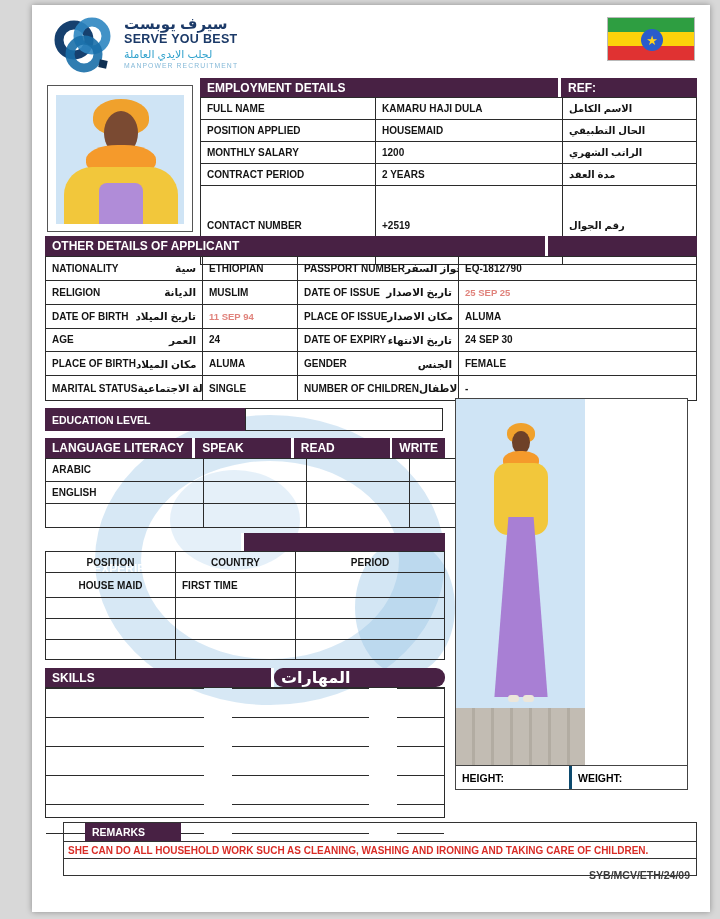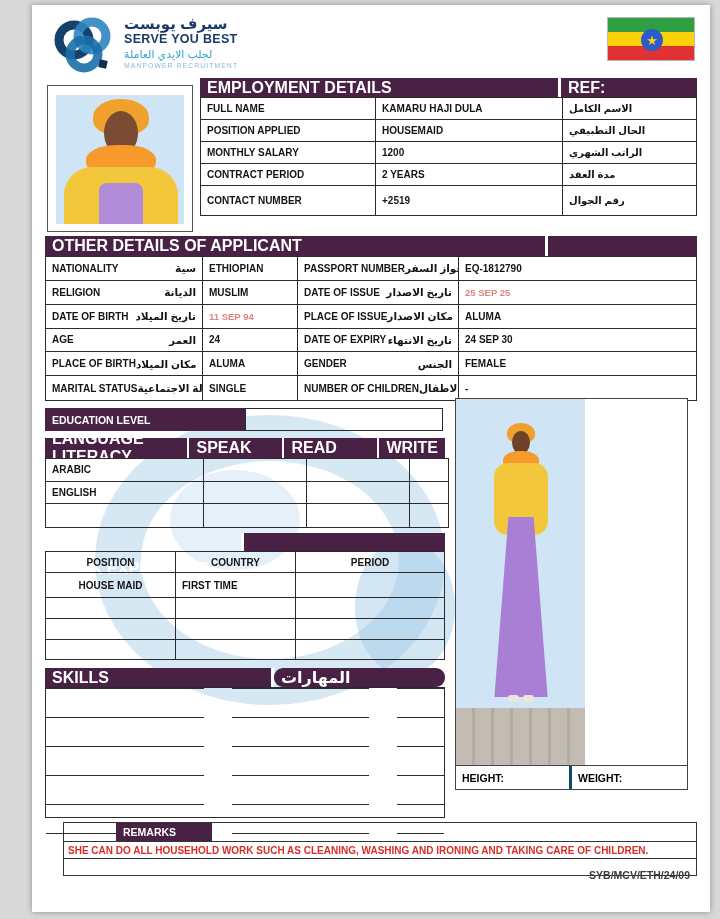--- a/index.html
+++ b/index.html
@@ -22,59 +22,59 @@
   .logo-ar2 { font-size:11px; color:#33a3cd; direction:rtl; line-height:14px; }
   .logo-en2 { font-size:6.8px; color:#85b9d8; letter-spacing:1.1px; line-height:10px; }
 
   
   #flag { left:607px; top:17px; width:88px; height:44px; border:1px solid #b9b9b9; }
   #flag .stripe { width:100%; height:33.33%; }
   #flag .emblem { position:absolute; left:33px; top:11px; width:22px; height:22px; border-radius:50%; background:#2a5ccc; display:flex; align-items:center; justify-content:center; color:#ffd31c; font-size:13px; line-height:1; }
 
   
   .band { display:flex; }
-  .band .p { background:#482144; color:#ffffff; font-weight:bold; font-size:16px; display:flex; align-items:center; padding:0 7px; }
+  .band .p { background:#482144; color:#ffffff; font-weight:bold; font-size:12px; display:flex; align-items:center; padding:0 7px; }
   .band .gap { width:3px; background:#ffffff; }
 
   
   .grid { display:grid; border:1px solid #2b2b2b; background:transparent; }
   .grid > div { border-right:1px solid #2b2b2b; border-bottom:1px solid #2b2b2b; display:flex; align-items:center; padding:0 6px; font-size:10px; font-weight:bold; color:#141414; overflow:hidden; white-space:nowrap; }
   .red { color:#d92d27; font-size:10.5px; }
   .light { color:#e0837c !important; font-weight:600 !important; font-size:9.5px !important; }
   .ar { direction:rtl; font-size:10.5px; }
   .split { justify-content:space-between; }
   .ctr { justify-content:center; }
   .rt { justify-content:flex-end; direction:rtl; }
   .top { align-items:flex-start; padding-top:5px; }
 
   
   #emp-band { left:200px; top:78px; width:497px; height:19px; }
   #emp-band .p1 { width:358px; }
   #emp-band .p2 { flex:1; }
-  #emp-body { left:200px; top:97px; width:497px; height:119px; grid-template-columns:175px 187px 134px; grid-template-rows:22px 22px 22px 22px 1fr; }
+  #emp-body { left:200px; top:97px; width:497px; height:168px; grid-template-columns:175px 187px 134px; grid-template-rows:22px 22px 22px 22px 1fr; }
   #emp-body > div:nth-child(3n) { border-right:none;text-align:right; }
   #emp-body > div:nth-child(n+13) { border-bottom:none; }
 
   
   #other-band { left:45px; top:236px; width:652px; height:20px; }
   #other-band .p1 { width:500px; }
   #other-band .p2 { flex:1; }
   #other-body { left:45px; top:256px; width:652px; height:145px; grid-template-columns:157px 95px 161px 238px; grid-auto-rows:1fr; }
   #other-body > div:nth-child(4n) { border-right:none; }
   #other-body > div:nth-child(n+21) { border-bottom:none; }
 
   
   #edu-row { left:45px; top:408px; width:398px; height:23px; display:flex; }
   #edu-row .p { background:#482144; color:#fff; font-weight:bold; font-size:10.5px; display:flex; align-items:center; padding:0 7px; width:200px; }
   #edu-row .val { flex:1; border:1px solid #2b2b2b; background:transparent; }
 
   
   #lang-head { left:45px; top:438px; width:400px; height:20px; }
   #lang-head .p1 { width:156px; } #lang-head .p2 { width:101px; } #lang-head .p3 { width:101px; } #lang-head .p4 { flex:1; }
-  #lang-body { left:45px; top:458px; width:404px; height:70px; grid-template-columns:158px 103px 103px 1fr; grid-auto-rows:1fr; }
+  #lang-body { left:45px; top:458px; width:448px; height:70px; grid-template-columns:158px 103px 103px 1fr; grid-auto-rows:1fr; }
   #lang-body > div:nth-child(4n) { border-right:none; }
   #lang-body > div:nth-child(n+9) { border-bottom:none; }
 
   
   #work-band { left:45px; top:533px; width:400px; height:18px; }
   #work-band .p1 { width:196px;margin-top:36px; }
   #work-band .p2 { flex:1; }
   #work-table { left:45px; top:551px; width:400px; height:109px; grid-template-columns:130px 120px 1fr; grid-template-rows:21px 25px 21px 21px 1fr; }
   #work-table > div:nth-child(3n) { border-right:none; }
   #work-table > div:nth-child(n+13) { border-bottom:none; }
@@ -102,21 +102,21 @@
   #body-photo .floor { position:absolute; left:0; bottom:0; width:100%; height:58px; background:repeating-linear-gradient(90deg,#c2bcb3 0 16px,#b2aca2 16px 19px); }
   .dress { position:absolute; background:#a87fd4; clip-path:polygon(32% 0,68% 0,88% 100%,12% 100%); }
   .foot { position:absolute; width:11px; height:7px; background:#ece6da; border-radius:3px; }
   #hw-row { position:absolute; left:0; bottom:0; width:100%; height:24px; border-top:1px solid #444; display:grid; grid-template-columns:116px 1fr; }
   #hw-row > div { display:flex; align-items:center; padding:0 6px; font-weight:bold; font-size:10.5px; }
   #hw-row > div:first-child { border-right:3px solid #0c4a6e; }
 
   
   #remarks-box { left:63px; top:822px; width:634px; height:54px; border:1px solid #333; }
   #remarks-head { position:absolute; left:0; top:0; width:100%; height:18px; }
-  #remarks-head .p { position:absolute; left:21px; top:0; width:96px; height:18px; background:#482144; color:#fff; font-weight:bold; font-size:10.5px; display:flex; align-items:center; padding:0 7px;margin-left:31px; }
+  #remarks-head .p { position:absolute; left:21px; top:0; width:96px; height:18px; background:#482144; color:#fff; font-weight:bold; font-size:10.5px; display:flex; align-items:center; padding:0 7px; }
   #remarks-text { position:absolute; left:0; top:18px; width:100%; height:18px; border-top:1px solid #333; border-bottom:1px solid #333; display:flex; align-items:center; padding:0 4px; color:#d92d27; font-weight:bold; font-size:10px; white-space:nowrap; }
   #doc-code { position:absolute; right:6px; bottom:-6px; color:#3c3c3c; font-weight:bold; font-size:10.5px; background:transparent; }
 </style>
 </head>
 <body>
 
 <div id="page"></div>
 <div class="wm-ring"></div>
 <div class="wm-blob1"></div>
 <div class="wm-blob2"></div>

